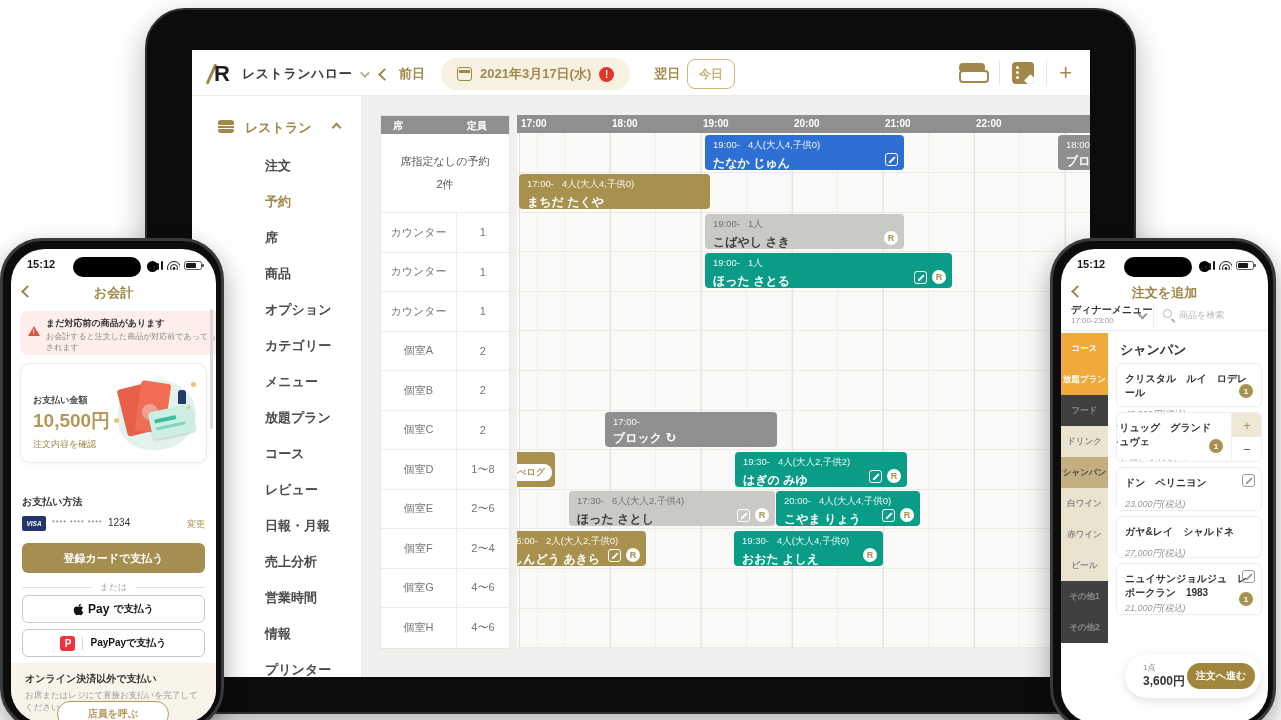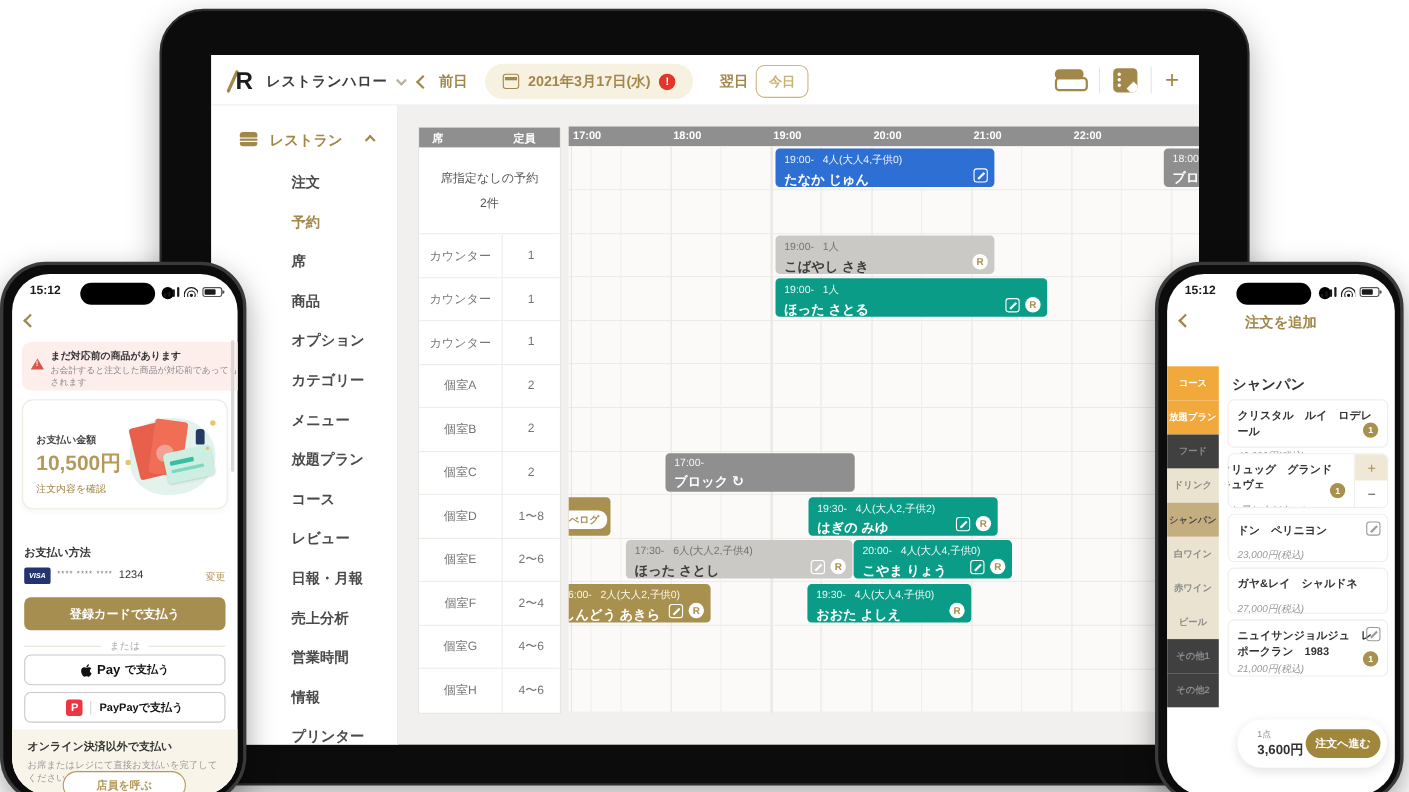--- a/index.html
+++ b/index.html
@@ -377,20 +377,24 @@
               <div class="l1"><span>19:00-</span><span class="g">4人(大人4,子供0)</span></div>
               <div class="l2">たなか じゅん</div>
               <div class="bicons">
                   <span class="ic-edit"></span>
                 </div>
             </div>
             <div class="bar block" style="left:541px;top:2px;width:60px;">
               <div class="l1"><span>18:00-</span></div>
               <div class="l2">ブロック</div>
             </div>
+            <div class="bar goldbar" style="left:2px;top:41px;width:191px;">
+              <div class="l1"><span>17:00-</span><span class="g">4人(大人4,子供0)</span></div>
+              <div class="l2">まちだ たくや</div>
+            </div>
             <div class="bar silver" style="left:188px;top:81px;width:199px;">
               <div class="l1"><span>19:00-</span><span class="g">1人</span></div>
               <div class="l2">こばやし さき</div>
               <div class="bicons">
                   <span class="ic-rbadge">R</span>
                 </div>
             </div>
             <div class="bar teal" style="left:188px;top:120px;width:247px;">
               <div class="l1"><span>19:00-</span><span class="g">1人</span></div>
               <div class="l2">ほった さとる</div>
@@ -465,20 +469,21 @@
             <i style="height:9px"></i>
           </span>
         <span class="wifi">
             <i></i>
             <i></i>
             <i></i>
           </span>
         <span class="batt"></span>
       </div>
       <span class="back-chev" style="position:absolute;left:12px;top:38px;"></span>
+      <div class="p-title" style="top:35px;">お会計</div>
 
       <div class="warnbox">
         <span class="warn-tri"></span>
         <div class="wt">まだ対応前の商品があります</div>
         <div class="wb">お会計すると注文した商品が対応前であっても決済されます</div>
       </div>
 
       <div class="amtcard">
         <div class="al">お支払い金額</div>
         <div class="av">10,500円</div>
@@ -546,20 +551,28 @@
         <span class="wifi">
             <i></i>
             <i></i>
             <i></i>
           </span>
         <span class="batt"></span>
       </div>
       <span class="back-chev" style="position:absolute;left:12px;top:38px;"></span>
       <div class="p-title" style="top:35px;">注文を追加</div>
 
+      <div class="menurow">
+        <span class="mn">ディナーメニュー</span>
+        <span class="mh">17:00-23:00</span>
+        <span class="chev"></span>
+        <span class="vsep"></span>
+        <span class="srch-ico"></span>
+        <input class="srch-input" type="text" placeholder="商品を検索" style="">
+      </div>
 
       <div class="cat-rail">
         <div class="cat orange">
             <span>コース</span>
           </div>
         <div class="cat orange">
             <span>放題プラン</span>
           </div>
         <div class="cat cream">
             <span>フード</span>

